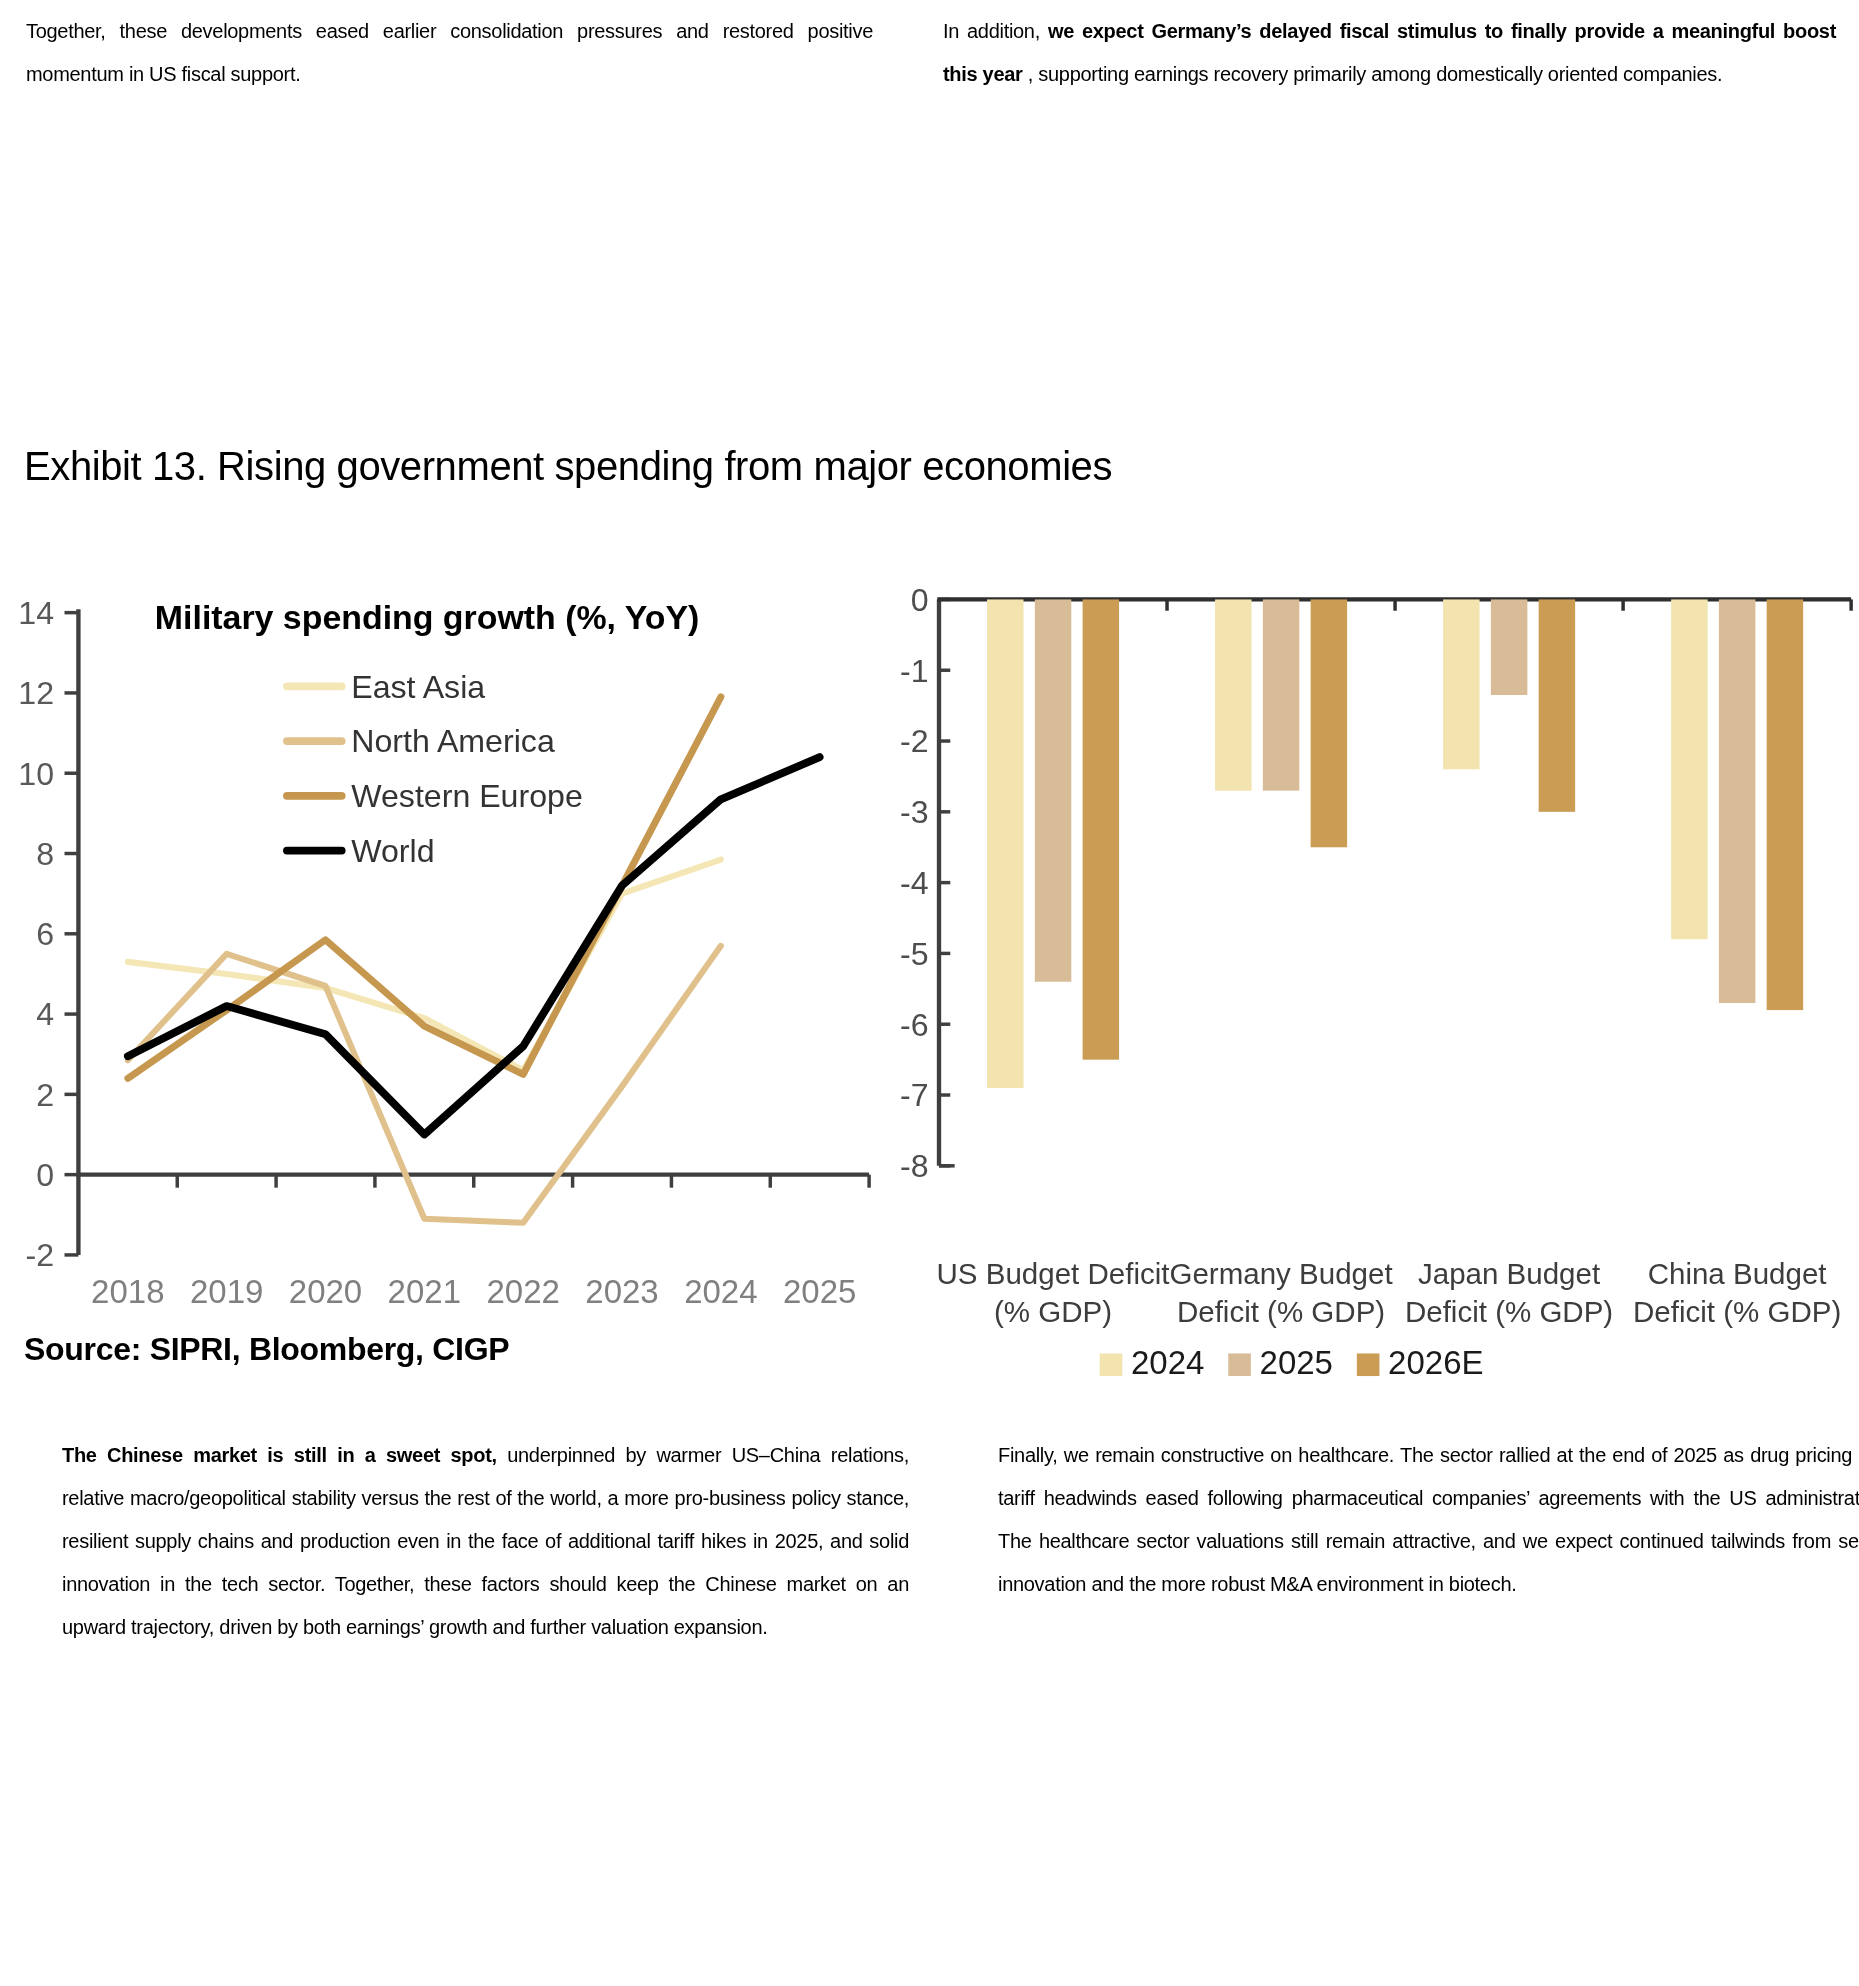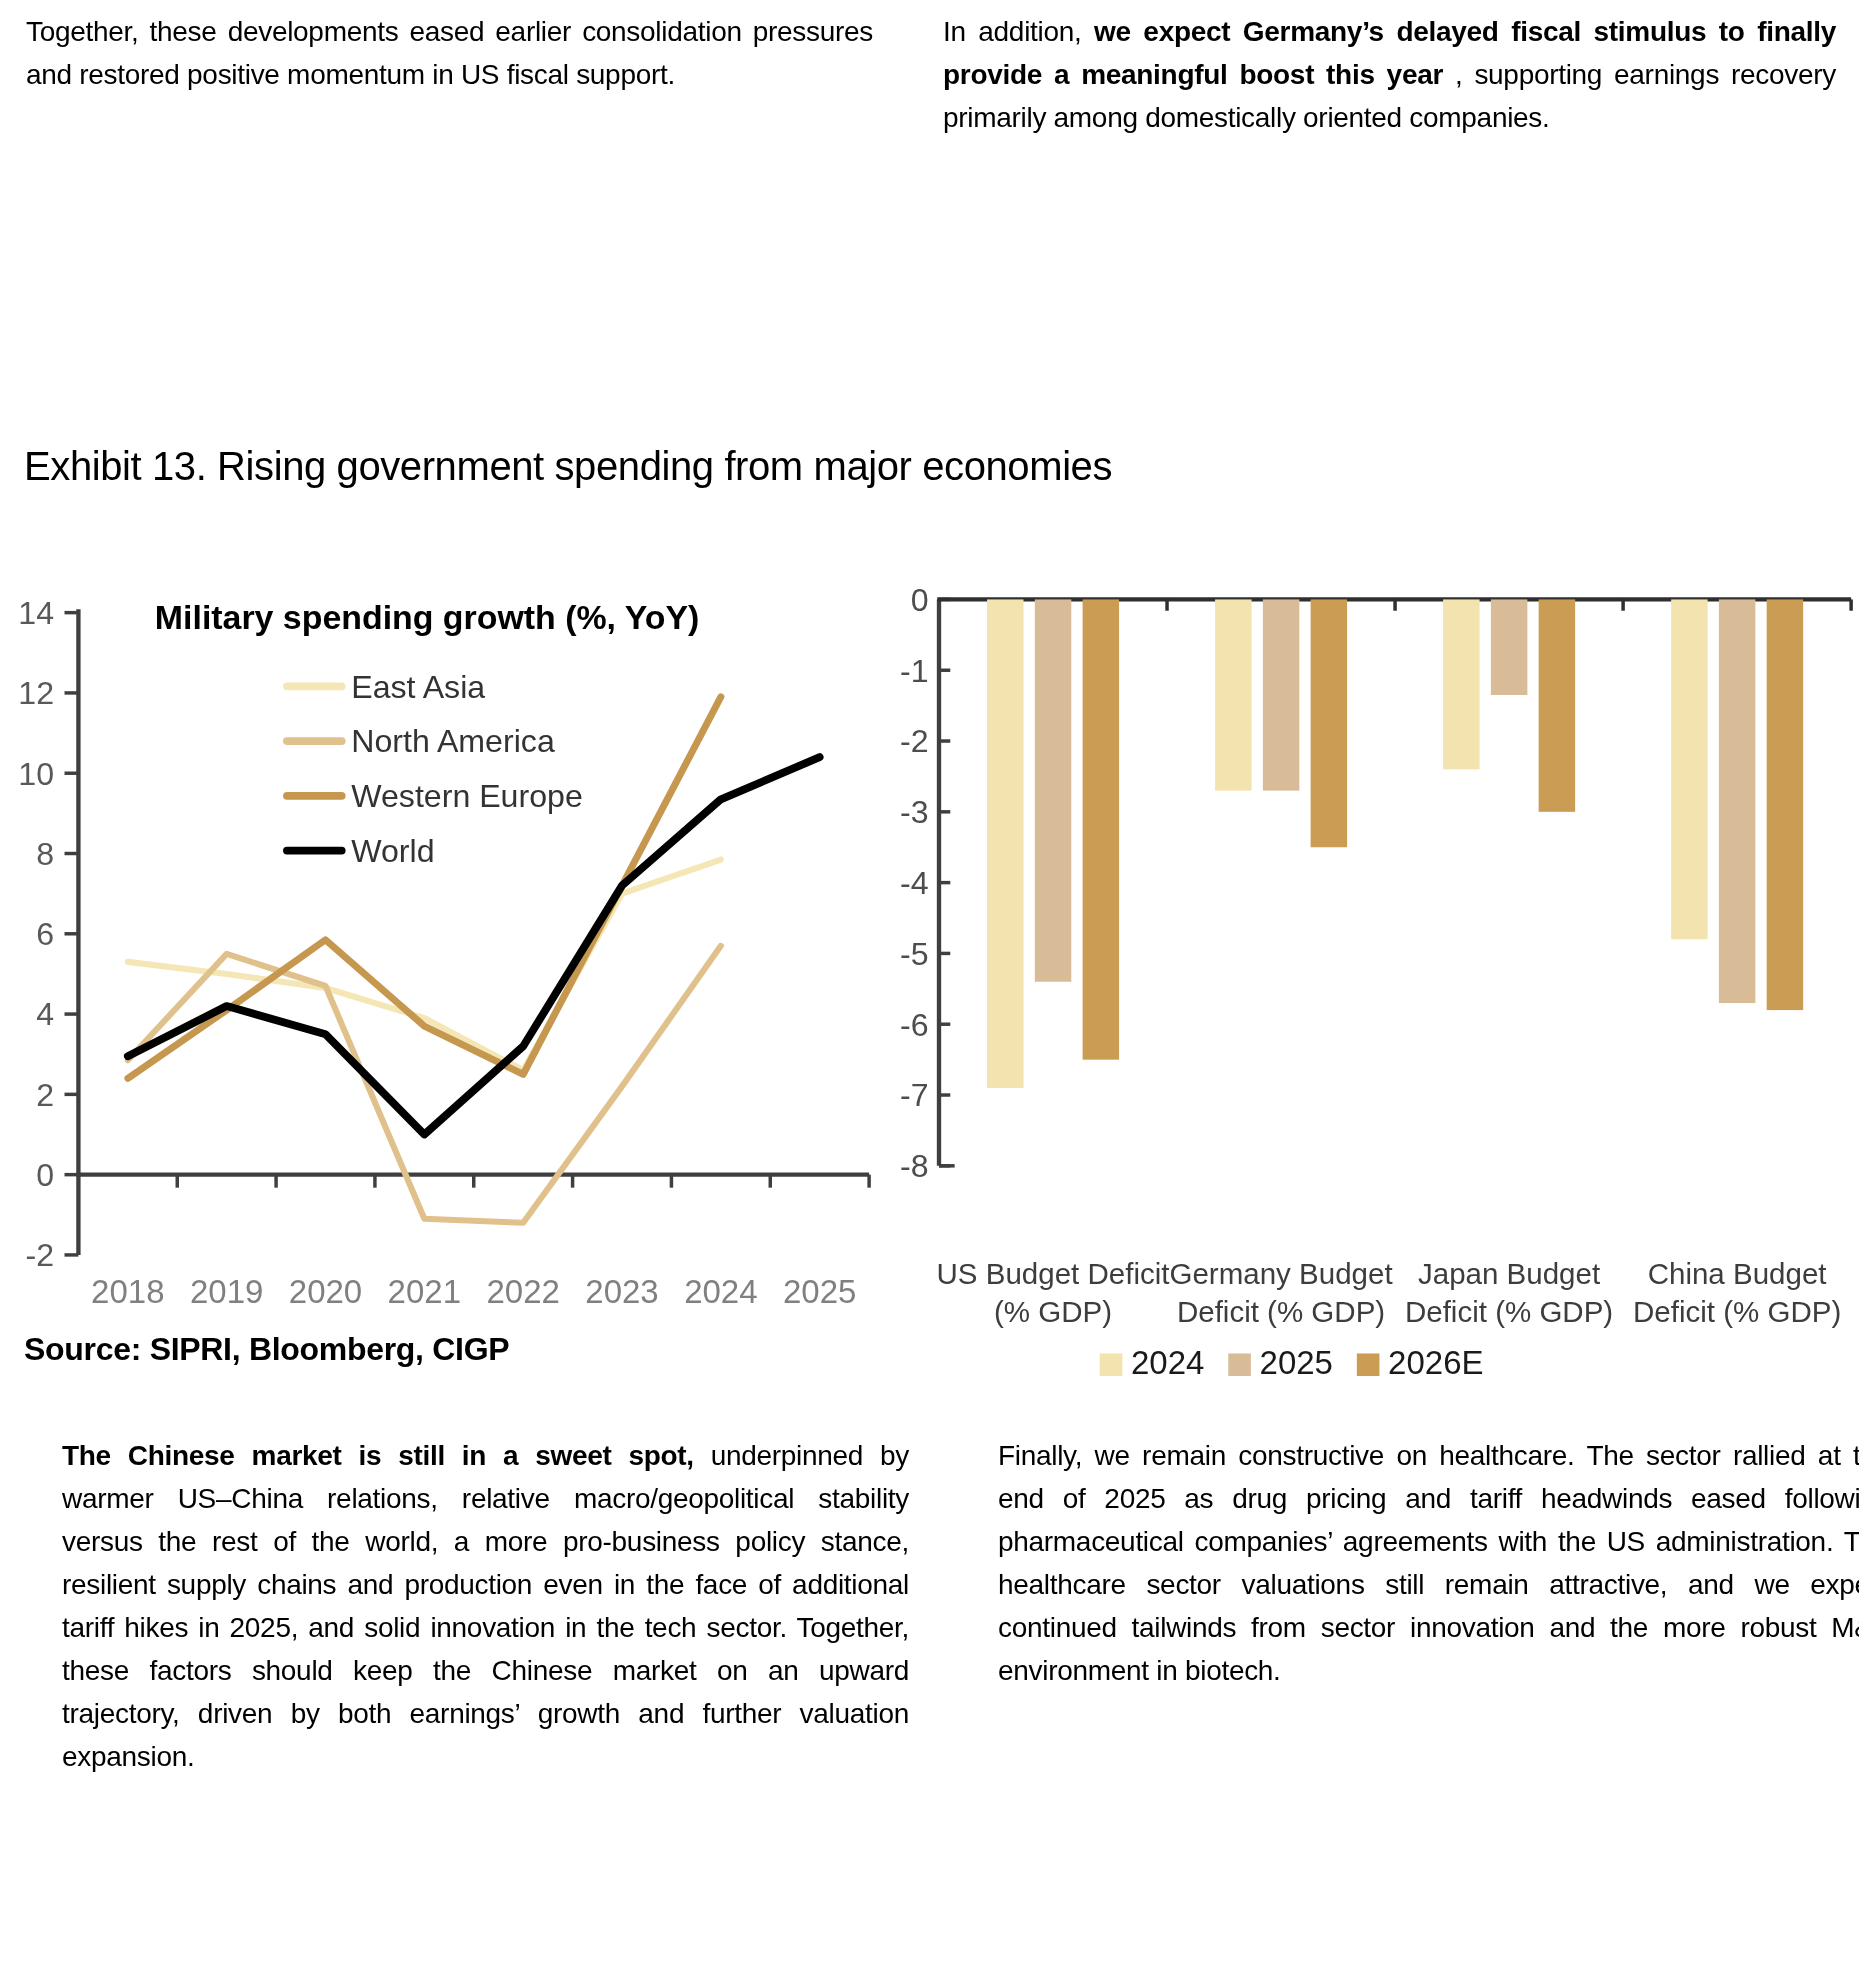--- a/index.html
+++ b/index.html
@@ -1,21 +1,21 @@
 <!DOCTYPE html>
 <html style="font-size:14px"><head>
 <meta charset="utf-8">
 <style>
   html,body{margin:0;padding:0;}
   body{
     width:1860px;height:1987px;position:relative;background:#ffffff;
     font-family:"Liberation Sans",sans-serif;color:#000;
     overflow:hidden;
   }
-  .col{position:absolute;text-align:justify;font-size:28px;line-height:43px;letter-spacing:-0.3px;}
+  .col{position:absolute;text-align:justify;font-size:20px;line-height:43px;letter-spacing:-0.3px;}
   .col p{margin:0 0 42px 0;}
   .seg-bold{font-weight:700;}
   #exhibit-title{
     position:absolute;left:24px;top:444px;font-size:40px;letter-spacing:-0.4px;
     color:#000000;white-space:nowrap;
   }
   #source-line{position:absolute;left:24px;top:1331px;font-size:32px;letter-spacing:-0.3px;font-weight:bold;}
   svg{position:absolute;overflow:visible;}
   #line-chart{left:0;top:556px;}
   #bar-chart{left:878px;top:556px;}

